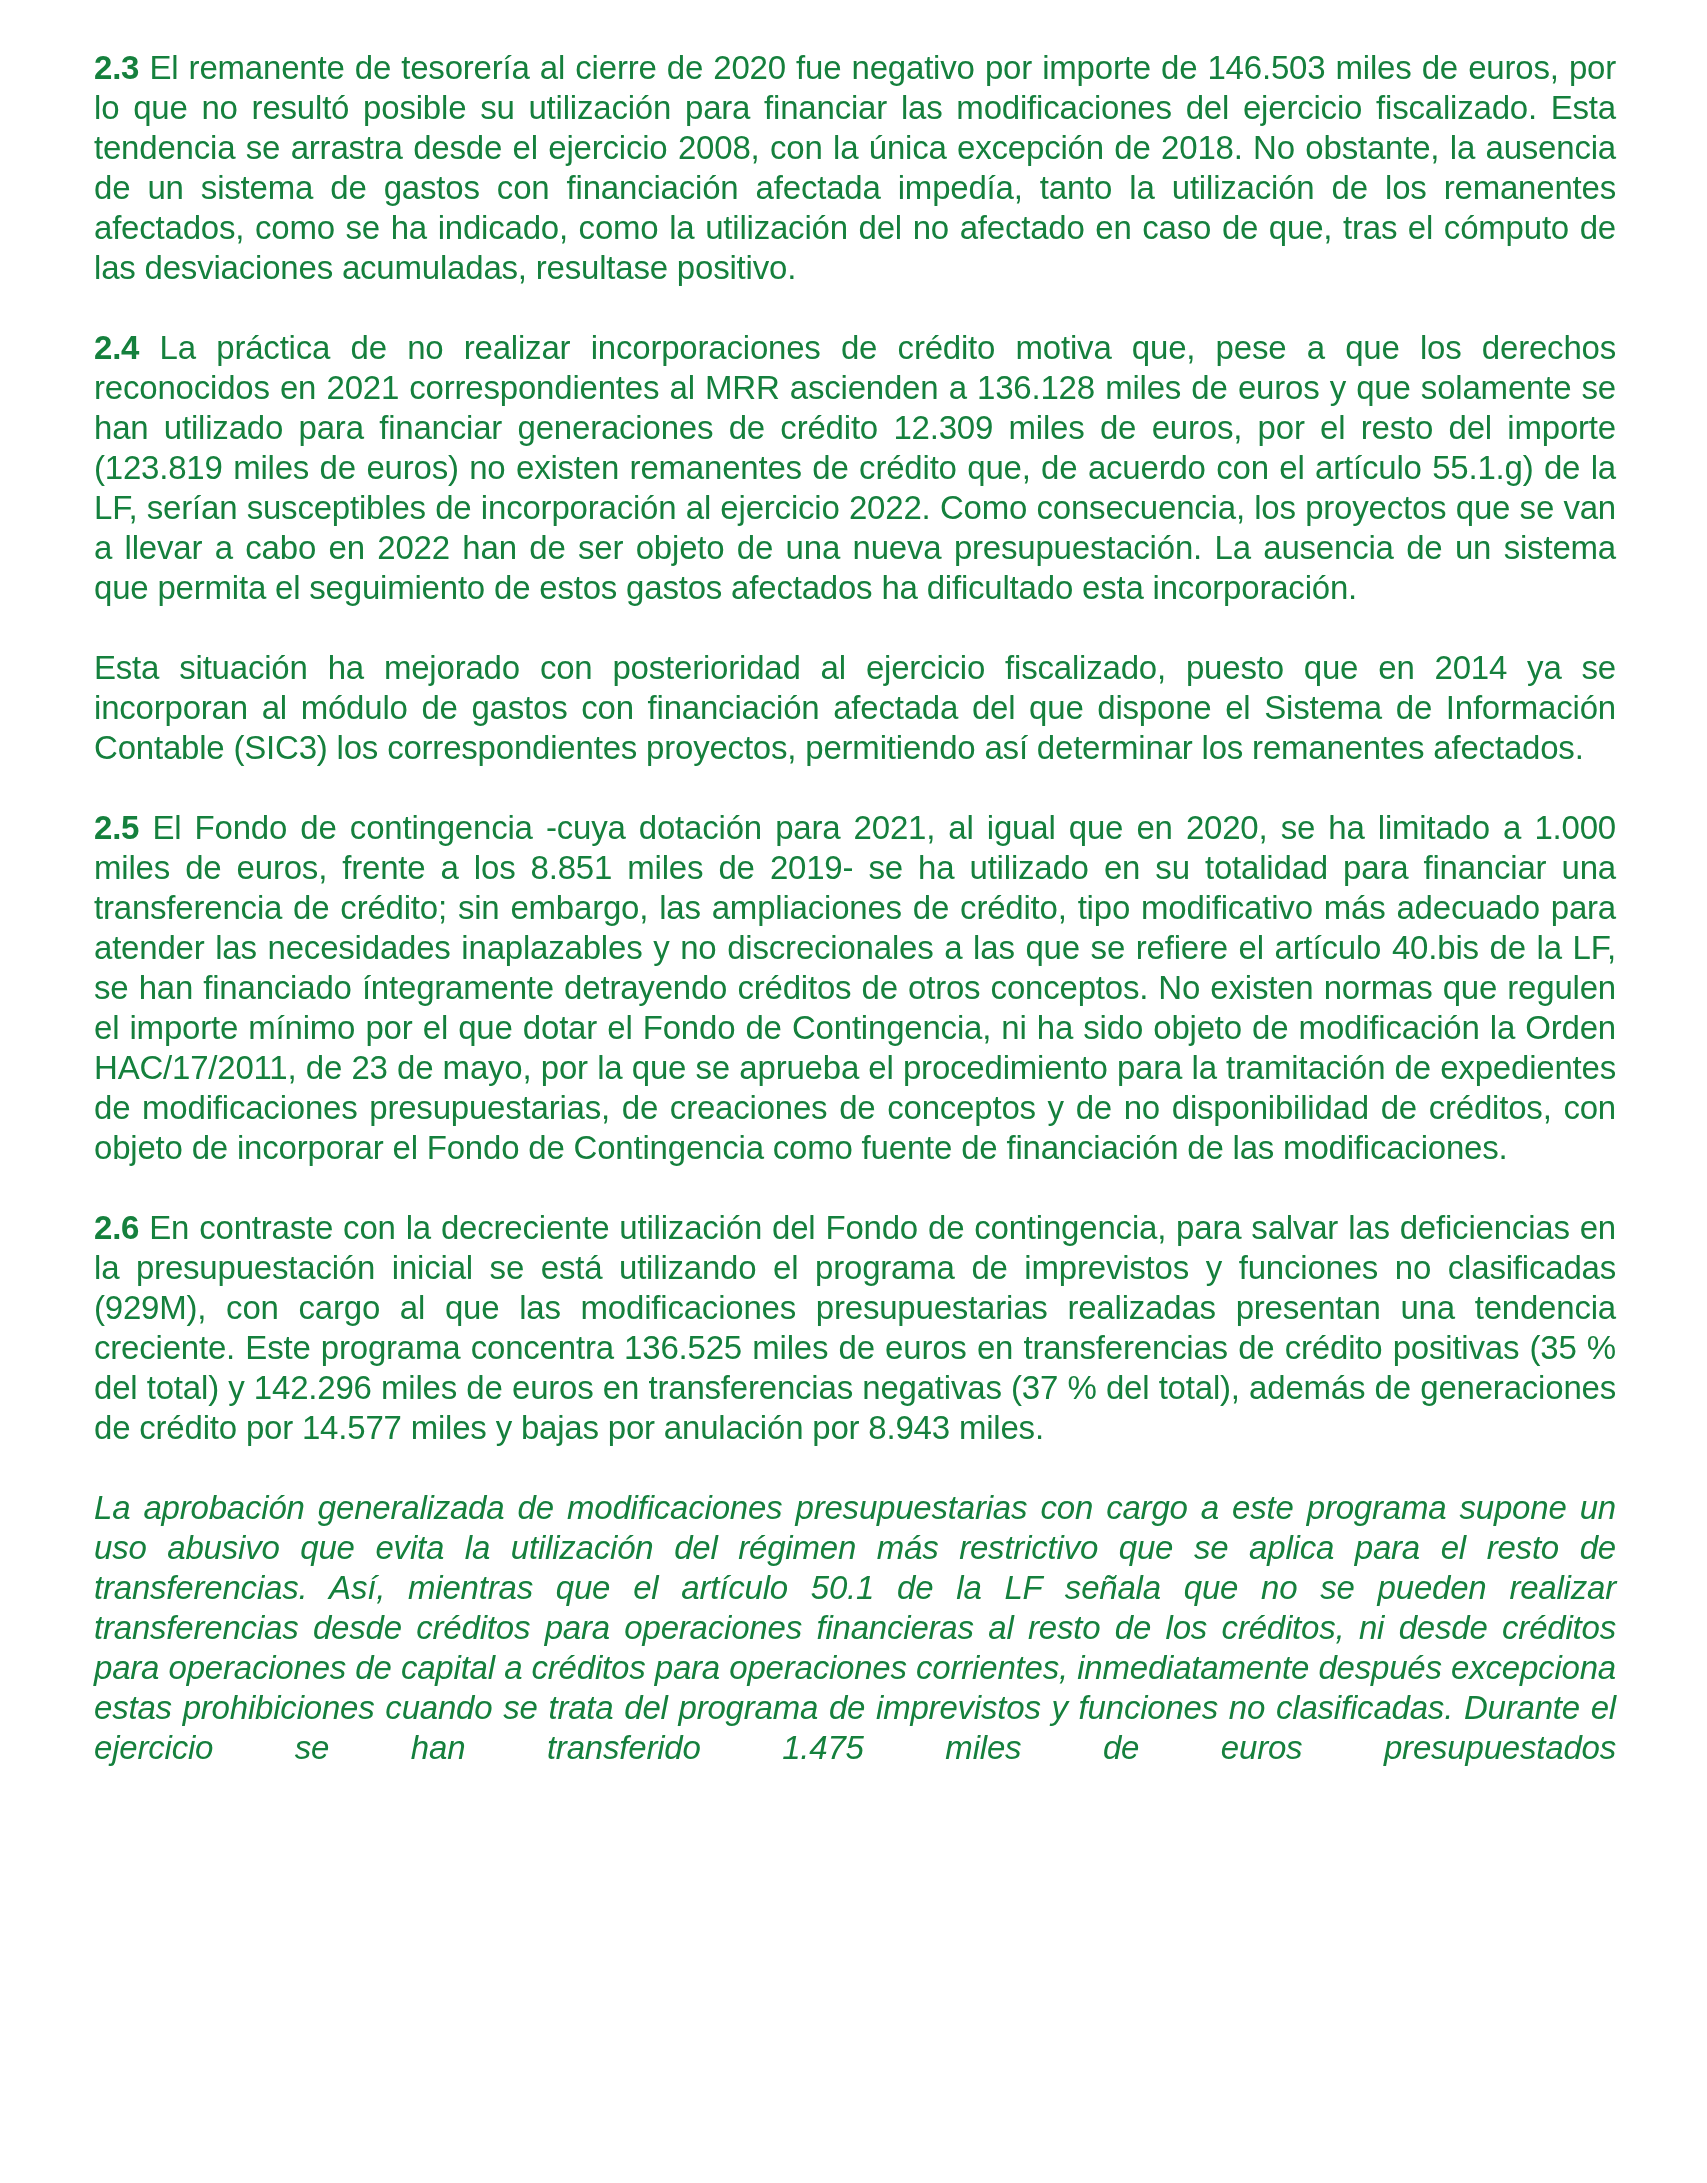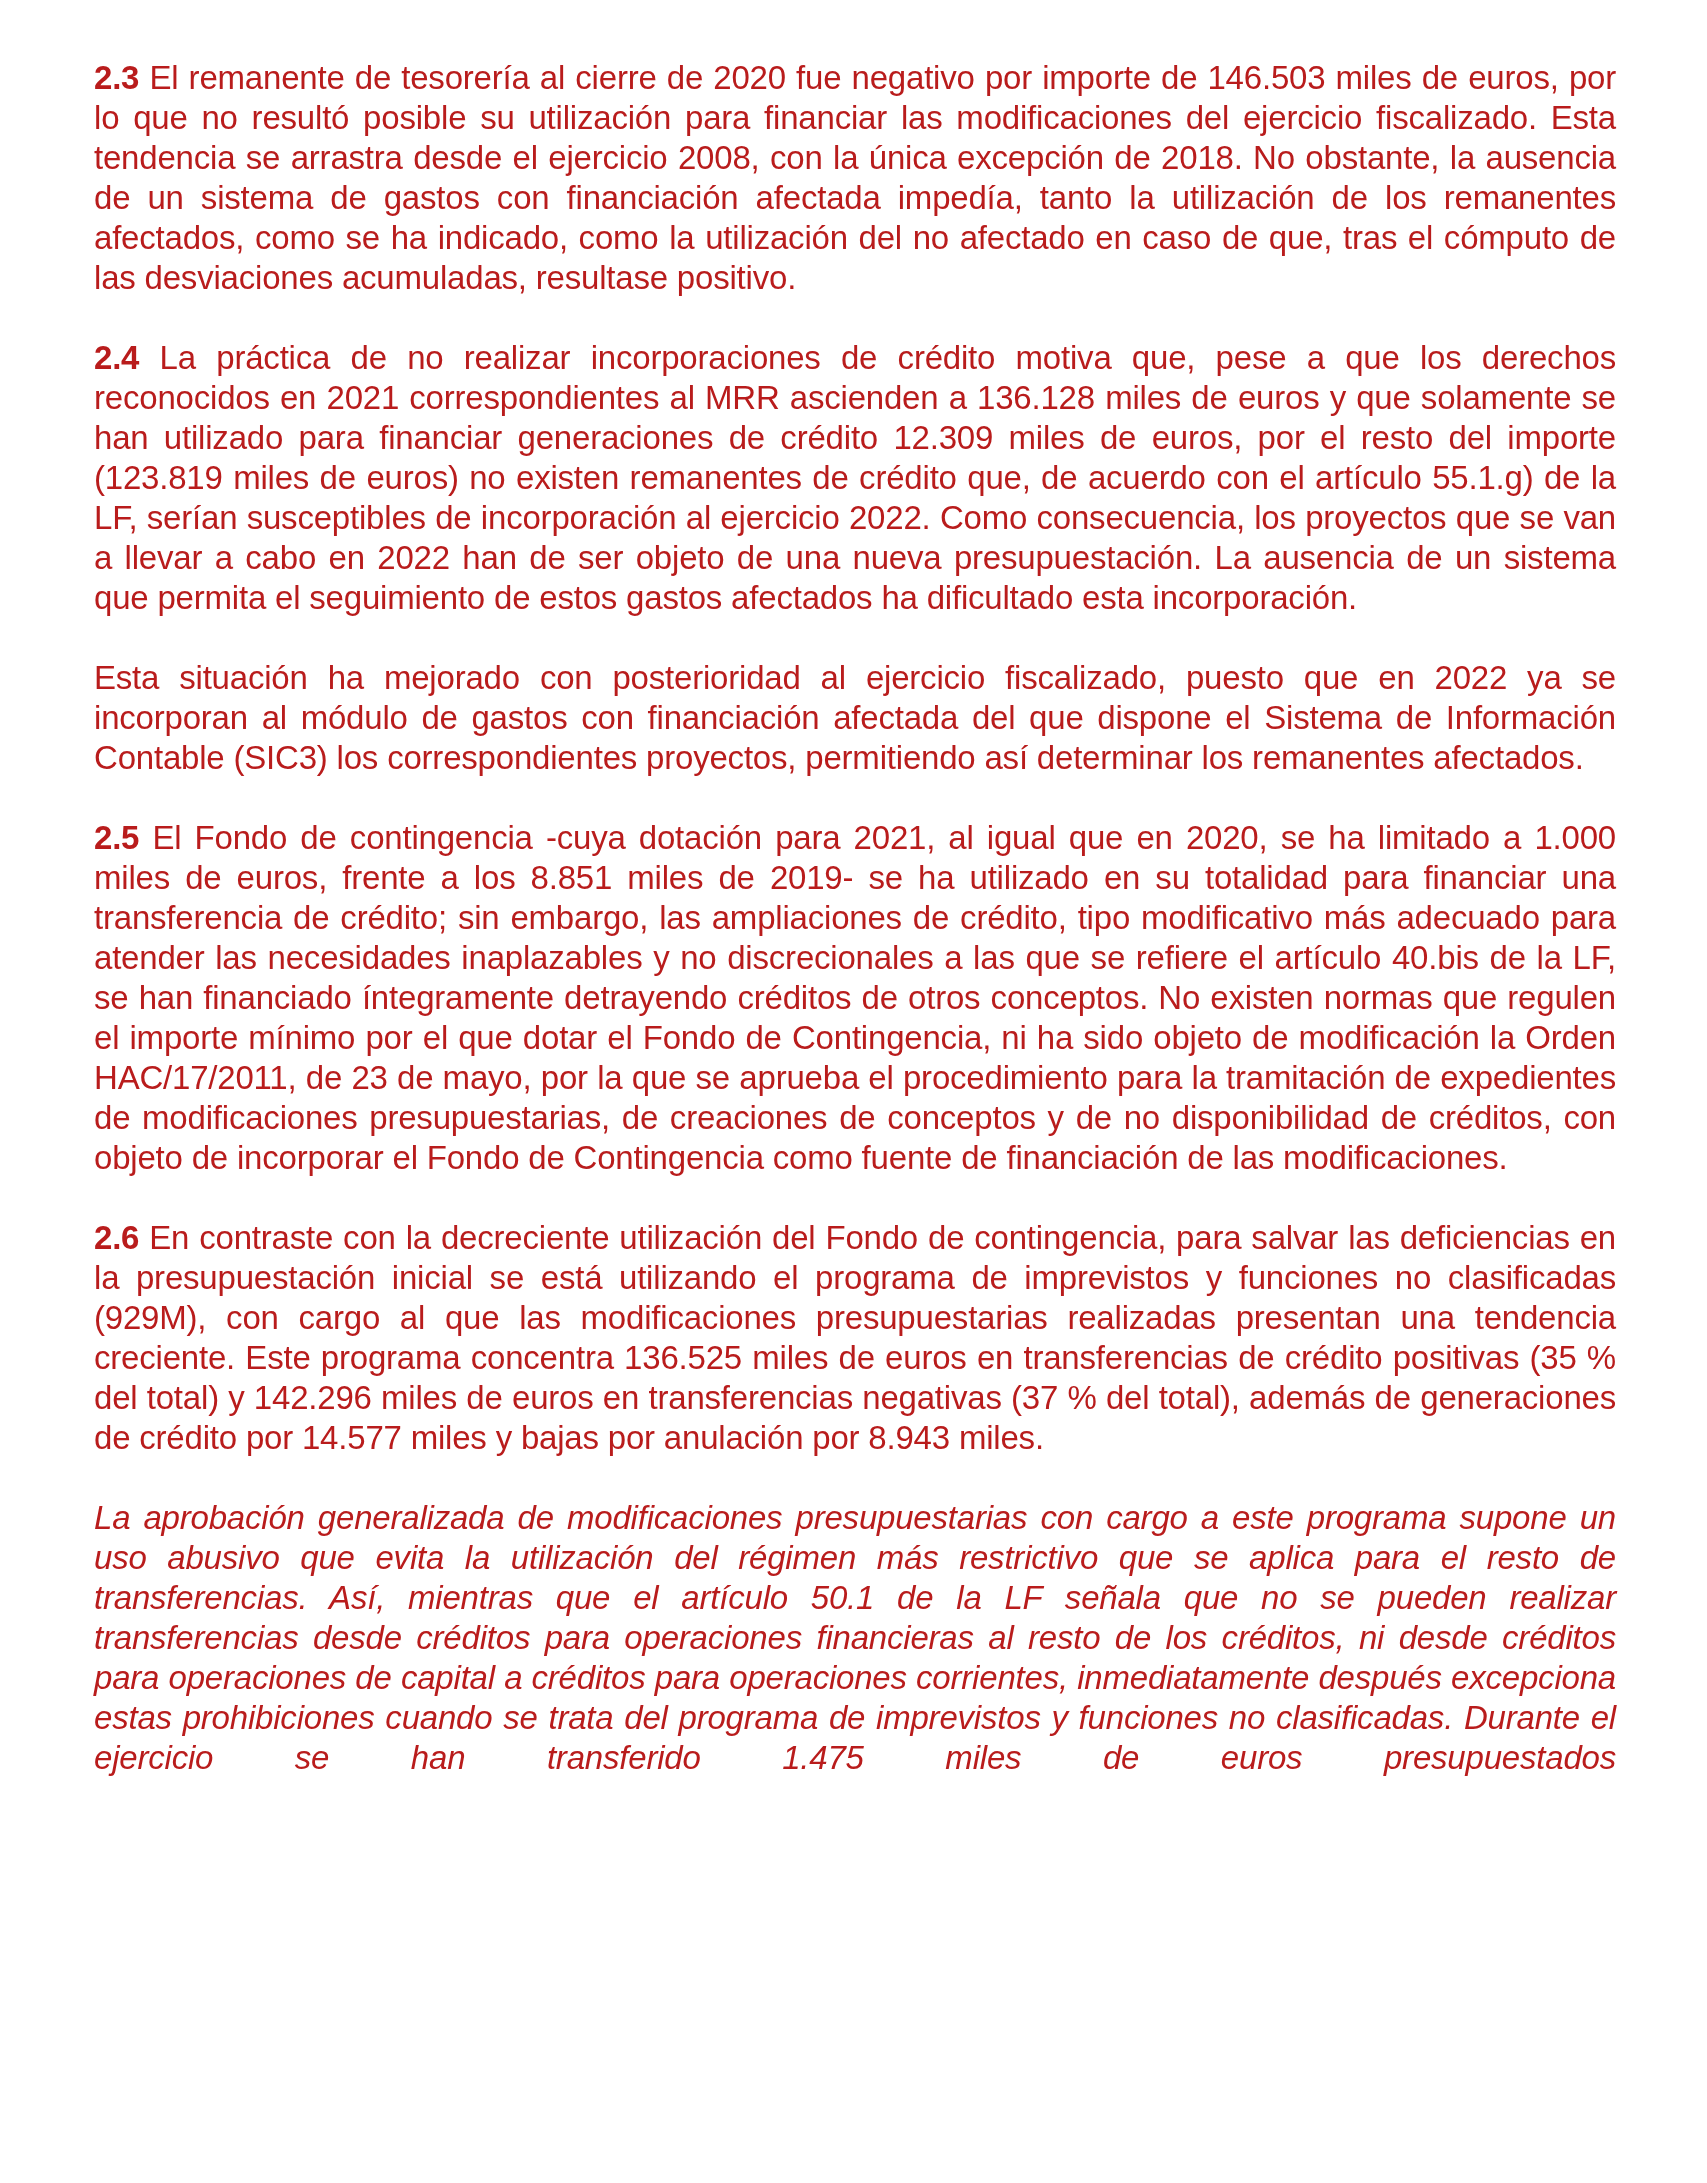--- a/index.html
+++ b/index.html
@@ -1,40 +1,40 @@
 <!DOCTYPE html>
 <html style="font-size:13px"><head>
 <meta charset="utf-8">
 <style>
   html, body { margin: 0; padding: 0; background: #ffffff; }
   body { width: 1707px; height: 2183px; position: relative; overflow: hidden; }
   .page {
     position: absolute;
     left: 94px;
-    top: 58px;
+    top: 48px;
     width: 1522px;
     font-family: "Liberation Sans", sans-serif;
     font-size: 33px;
     line-height: 40px;
-    color: #b91c1c;
+    color: #15803d;
     letter-spacing: -0.2px;
   }
   .para { margin: 0 0 40px 0; text-align: justify; }
   .para.last-justify { text-align-last: justify; font-style: italic; }
   .num { font-weight: bold; }
 </style>
 </head>
 <body>
 
 <div class="page">
   <p class="para"><span class="num">2.3</span> <span>El remanente de tesorería al cierre de 2020 fue negativo por importe de 146.503 miles de euros, por lo que no resultó posible su utilización para financiar las modificaciones del ejercicio fiscalizado. Esta tendencia se arrastra desde el ejercicio 2008, con la única excepción de 2018. No obstante, la ausencia de un sistema de gastos con financiación afectada impedía, tanto la utilización de los remanentes afectados, como se ha indicado, como la utilización del no afectado en caso de que, tras el cómputo de las desviaciones acumuladas, resultase positivo.</span></p>
 
   <p class="para"><span class="num">2.4</span> <span>La práctica de no realizar incorporaciones de crédito motiva que, pese a que los derechos reconocidos en 2021 correspondientes al MRR ascienden a 136.128 miles de euros y que solamente se han utilizado para financiar generaciones de crédito 12.309 miles de euros, por el resto del importe (123.819 miles de euros) no existen remanentes de crédito que, de acuerdo con el artículo 55.1.g) de la LF, serían susceptibles de incorporación al ejercicio 2022. Como consecuencia, los proyectos que se van a llevar a cabo en 2022 han de ser objeto de una nueva presupuestación. La ausencia de un sistema que permita el seguimiento de estos gastos afectados ha dificultado esta incorporación.</span></p>
 
-  <p class="para"><span>Esta situación ha mejorado con posterioridad al ejercicio fiscalizado, puesto que en 2022 ya se incorporan al módulo de gastos con financiación afectada del que dispone el Sistema de Información Contable (SIC3) los correspondientes proyectos, permitiendo así determinar los remanentes afectados.</span></p>
+  <p class="para"><span>Esta situación ha mejorado con posterioridad al ejercicio fiscalizado, puesto que en 2014 ya se incorporan al módulo de gastos con financiación afectada del que dispone el Sistema de Información Contable (SIC3) los correspondientes proyectos, permitiendo así determinar los remanentes afectados.</span></p>
 
   <p class="para"><span class="num">2.5</span> <span>El Fondo de contingencia -cuya dotación para 2021, al igual que en 2020, se ha limitado a 1.000 miles de euros, frente a los 8.851 miles de 2019- se ha utilizado en su totalidad para financiar una transferencia de crédito; sin embargo, las ampliaciones de crédito, tipo modificativo más adecuado para atender las necesidades inaplazables y no discrecionales a las que se refiere el artículo 40.bis de la LF, se han financiado íntegramente detrayendo créditos de otros conceptos. No existen normas que regulen el importe mínimo por el que dotar el Fondo de Contingencia, ni ha sido objeto de modificación la Orden HAC/17/2011, de 23 de mayo, por la que se aprueba el procedimiento para la tramitación de expedientes de modificaciones presupuestarias, de creaciones de conceptos y de no disponibilidad de créditos, con objeto de incorporar el Fondo de Contingencia como fuente de financiación de las modificaciones.</span></p>
 
   <p class="para"><span class="num">2.6</span> <span>En contraste con la decreciente utilización del Fondo de contingencia, para salvar las deficiencias en la presupuestación inicial se está utilizando el programa de imprevistos y funciones no clasificadas (929M), con cargo al que las modificaciones presupuestarias realizadas presentan una tendencia creciente. Este programa concentra 136.525 miles de euros en transferencias de crédito positivas (35 % del total) y 142.296 miles de euros en transferencias negativas (37 % del total), además de generaciones de crédito por 14.577 miles y bajas por anulación por 8.943 miles.</span></p>
 
   <p class="para last-justify"><span>La aprobación generalizada de modificaciones presupuestarias con cargo a este programa supone un uso abusivo que evita la utilización del régimen más restrictivo que se aplica para el resto de transferencias. Así, mientras que el artículo 50.1 de la LF señala que no se pueden realizar transferencias desde créditos para operaciones financieras al resto de los créditos, ni desde créditos para operaciones de capital a créditos para operaciones corrientes, inmediatamente después excepciona estas prohibiciones cuando se trata del programa de imprevistos y funciones no clasificadas. Durante el ejercicio se han transferido 1.475 miles de euros presupuestados</span></p>
 </div>
 
 
 </body></html>

